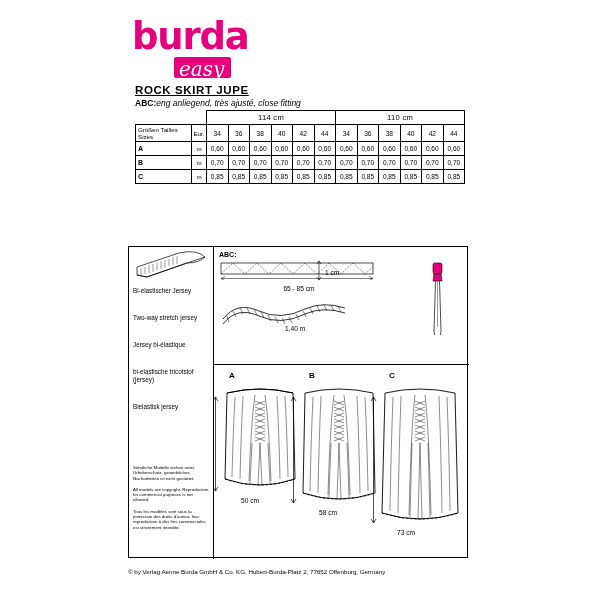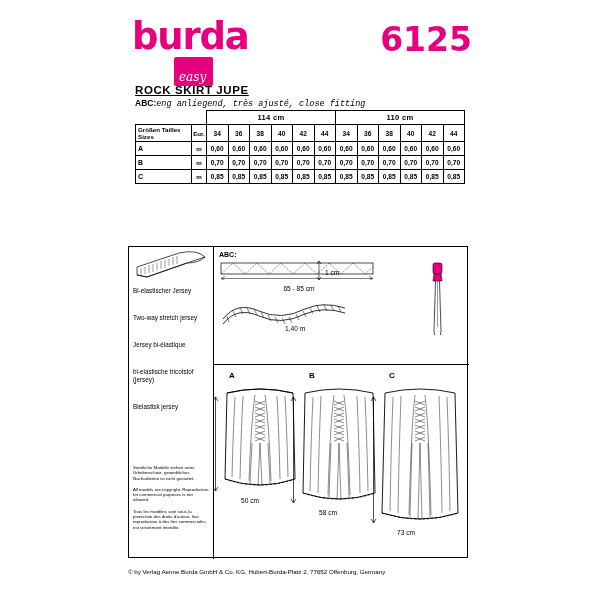--- a/index.html
+++ b/index.html
@@ -33,25 +33,25 @@
     font-family: "DejaVu Sans", sans-serif;
     font-weight: bold;
     font-size: 37px;
     letter-spacing: -1.2px;
     color: #e6007e;
     line-height: 38px;
   }
   .brand-sub {
     font-family: "DejaVu Serif", serif;
     font-style: italic;
-    font-size: 12px;
+    font-size: 20px;
     color: #ffffff;
     background: #e6007e;
     display: inline-block;
-    padding: 12px 7px 1px 5px;
+    padding: 4px 7px 1px 5px;
     border-radius: 2px;
     margin-left: 42px;
     margin-top: 1px;
     line-height: 16px;
   }
   .pattern-number {
     position: absolute;
     right: 128px;
     top: 20px;
     font-family: "DejaVu Sans", sans-serif;
@@ -71,40 +71,40 @@
     font-size: 11.5px;
     font-weight: bold;
     letter-spacing: 0.6px;
     text-decoration: underline;
   }
   .title-sub {
     font-size: 8.5px;
     margin-top: 2px;
   }
   .title-sub b { font-weight: bold; }
-  .title-sub i { font-style: italic; font-family: Liberation Mono, monospace; }
+  .title-sub i { font-style: italic; }
 
   
   .table-wrap {
     position: absolute;
     left: 135px;
     top: 110px;
     width: 330px;
   }
   table.meas {
     border-collapse: collapse;
     width: 330px;
     font-size: 6.6px;
     table-layout: fixed;
   }
   table.meas td, table.meas th {
     border: 0.6px solid #000;
     padding: 1px 0 1px 0;
     text-align: center;
-    font-weight: bold;
+    font-weight: normal;
     height: 11px;
   }
   table.meas .lbl {
     text-align: left;
     padding-left: 2px;
     font-size: 6.2px;
     width: 56px;
   }
   table.meas .rowlbl {
     text-align: left;
@@ -237,21 +237,20 @@
 </style>
 </head>
 <body>
 
 <div class="page">
 
   <div class="brand">
     <div class="brand-name">burda</div>
     <div class="brand-sub">easy</div>
   </div>
-  <div class="pattern-number">6125</div>
 
   <div class="title-block">
     <div class="title-main">ROCK  SKIRT  JUPE</div>
     <div class="title-sub">
       <b>ABC:</b><i>eng anliegend, très ajusté, close fitting</i>
     </div>
   </div>
 
   <div class="table-wrap">
     <table class="meas">

